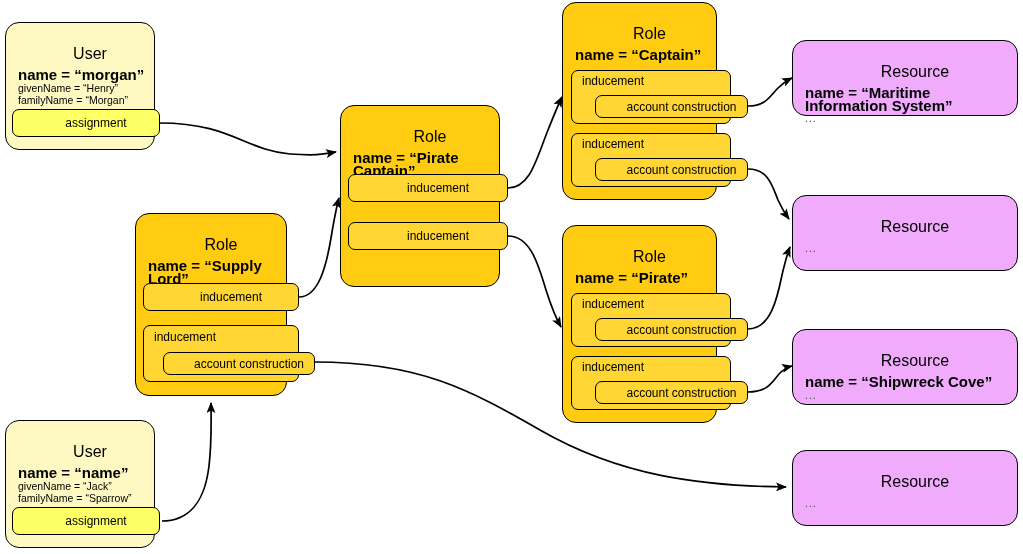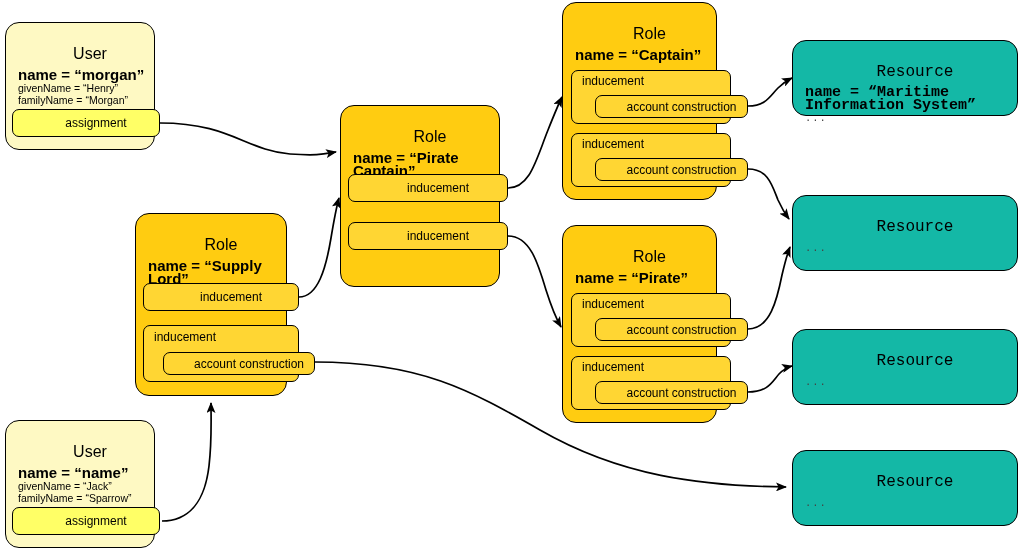--- a/index.html
+++ b/index.html
@@ -25,21 +25,21 @@
   }
   .node {
     position: absolute;
     box-sizing: border-box;
     border: 1.6px solid #000000;
     border-radius: 14px;
     z-index: 2;
   }
   .node.user     { background: #fef9c3; }
   .node.role     { background: #ffcc11; }
-  .node.resource { background: #14b8a6; font-family: Liberation Mono, monospace; }
+  .node.resource { background: #f0abfc; }
 
   .node-title {
     text-align: center;
     font-size: 16px;
     color: #000;
     font-weight: normal;
     padding-top: 22px;
     line-height: 18px;
     margin-left: 20px;
   }
@@ -210,20 +210,21 @@
   <div class="node resource" style="left:792px; top:195px; width:226px; height:76px;">
     <div class="node-title">Resource</div>
     <div class="attrs">
       <div class="ellipsis">...</div>
     </div>
   </div>
 
   <div class="node resource" style="left:792px; top:329px; width:226px; height:76px;">
     <div class="node-title">Resource</div>
     <div class="attrs">
+      <div class="bold">name = “Shipwreck Cove”</div>
       <div class="ellipsis">...</div>
     </div>
   </div>
 
   <div class="node resource" style="left:792px; top:450px; width:226px; height:76px;">
     <div class="node-title">Resource</div>
     <div class="attrs">
       <div class="ellipsis">...</div>
     </div>
   </div>

